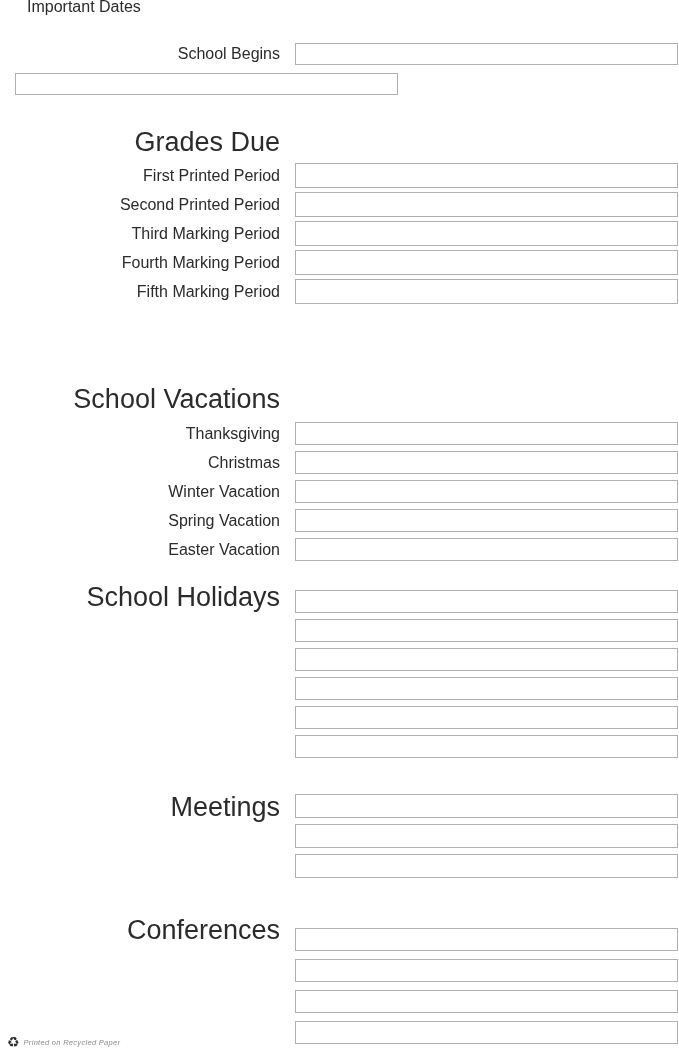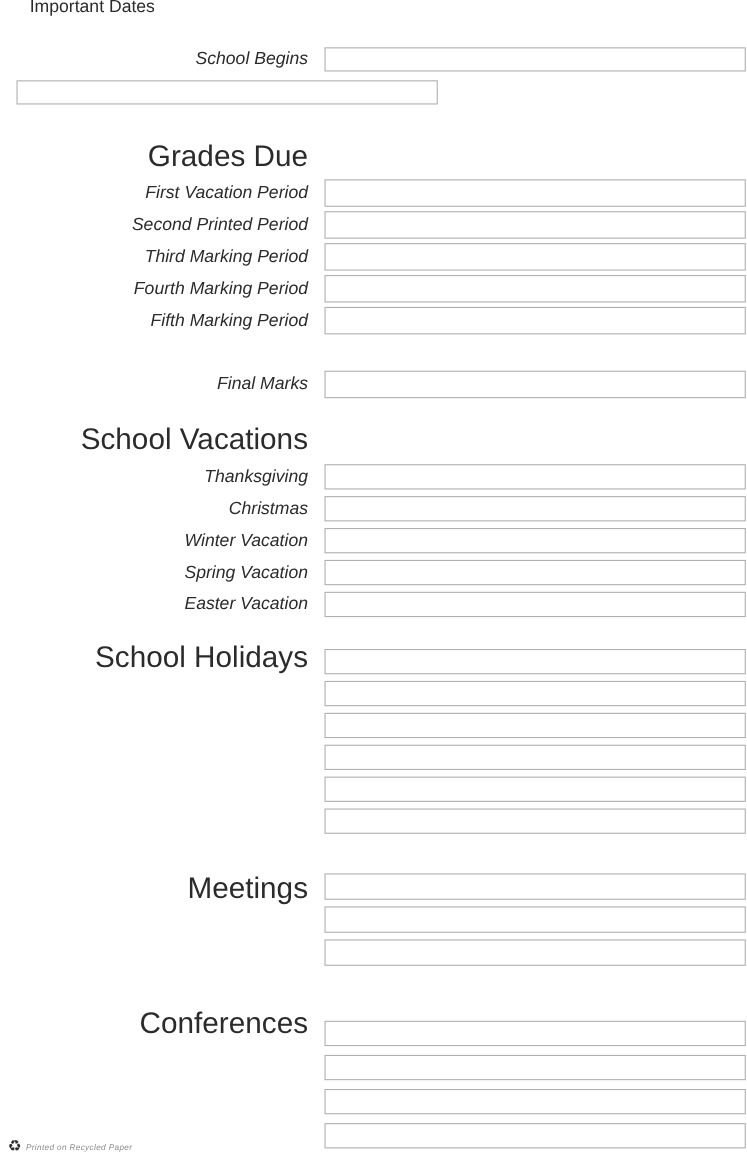--- a/index.html
+++ b/index.html
@@ -21,21 +21,21 @@
     display:flex;align-items:center;
   }
   .h22{height:22px}
   .h23{height:23px}
   .h24{height:24px}
   .h25{height:25px}
   .lbl{
     width:280px;flex:0 0 280px;
     text-align:right;
     font-size:16px;line-height:1;
-    color:#2b2b2b;white-space:nowrap;font-style:italic;
+    color:#2b2b2b;white-space:nowrap;
   }
   .box{
     margin-left:15px;
     width:383px;flex:0 0 383px;
     height:100%;
     box-sizing:border-box;
     border:1px solid #b0b0b0;
     background:#ffffff;
     font-family:"Liberation Sans",sans-serif;
     font-size:14px;color:#222222;
@@ -73,41 +73,37 @@
   <div class="row h22" style="top:43px">
     <div class="lbl">School Begins</div>
     <input type="text" class="box" style="">
   </div>
   <div class="row h22" style="top:73px">
     <input type="text" class="box" style="">
   </div>
 
   <div class="heading" style="top:129px">Grades Due</div>
   <div class="row h25" style="top:163px">
-    <div class="lbl">First Vacation Period</div>
+    <div class="lbl">First Printed Period</div>
     <input type="text" class="box" style="">
   </div>
   <div class="row h25" style="top:192px">
     <div class="lbl">Second Printed Period</div>
     <input type="text" class="box" style="">
   </div>
   <div class="row h25" style="top:221px">
     <div class="lbl">Third Marking Period</div>
     <input type="text" class="box" style="">
   </div>
   <div class="row h25" style="top:250px">
     <div class="lbl">Fourth Marking Period</div>
     <input type="text" class="box" style="">
   </div>
   <div class="row h25" style="top:279px">
     <div class="lbl">Fifth Marking Period</div>
-    <input type="text" class="box" style="">
-  </div>
-  <div class="row h25" style="top:337px">
-    <div class="lbl">Final Marks</div>
     <input type="text" class="box" style="">
   </div>
 
   <div class="heading" style="top:386px">School Vacations</div>
   <div class="row h23" style="top:422px">
     <div class="lbl">Thanksgiving</div>
     <input type="text" class="box" style="">
   </div>
   <div class="row h23" style="top:451px">
     <div class="lbl">Christmas</div>

